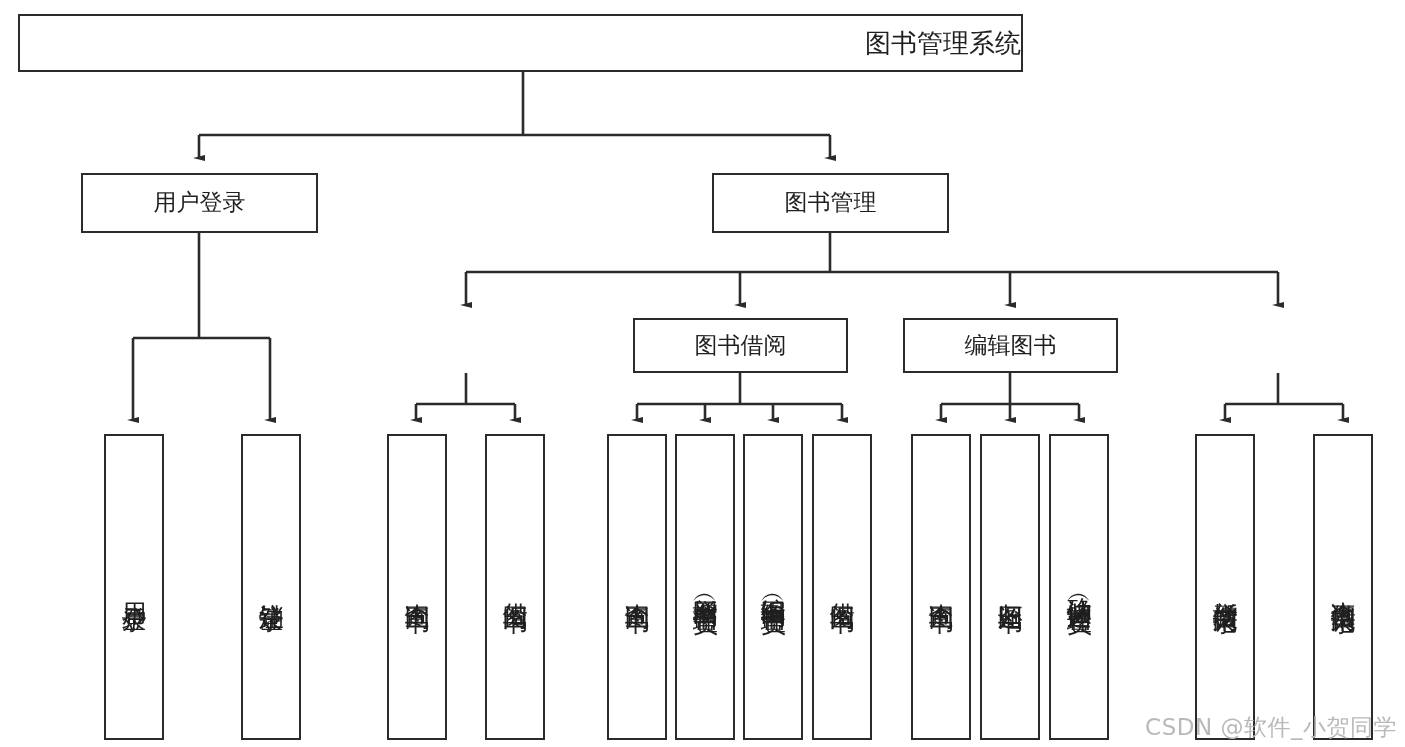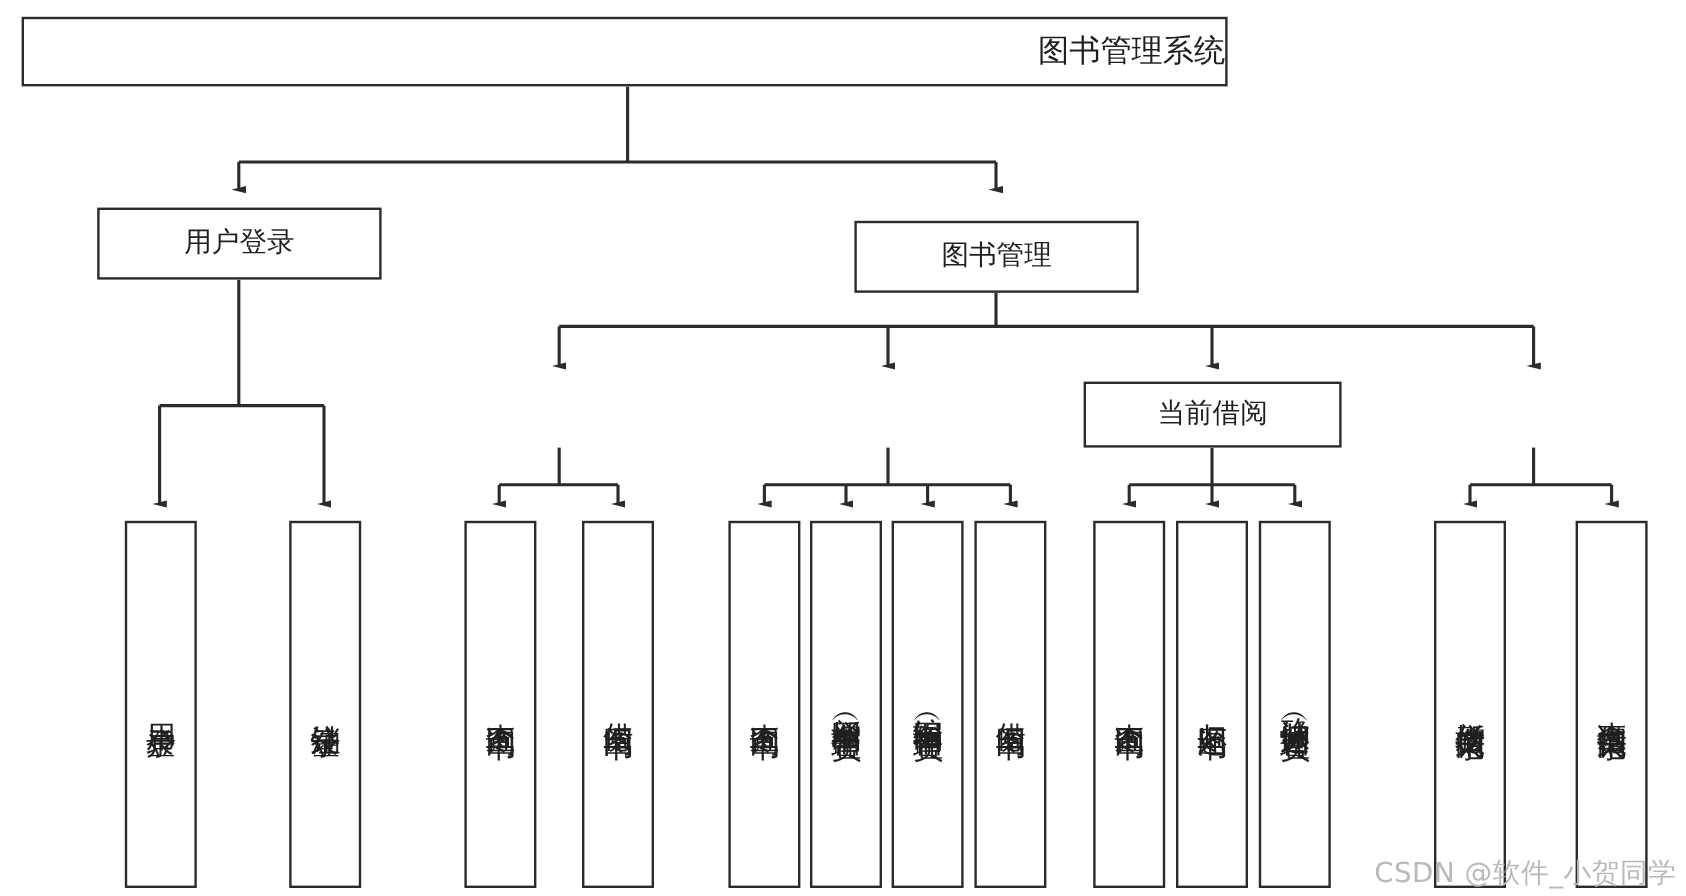--- a/index.html
+++ b/index.html
@@ -124,26 +124,29 @@
     </g>
   </svg>
 
   <div class="node root" style="left:18px; top:14px; width:1005px; height:58px;justify-content:flex-end;">
     <span>图书管理系统</span>
   </div>
 
   <div class="node lvl2" style="left:81px; top:173px; width:237px; height:60px;">
     <span>用户登录</span>
   </div>
-  <div class="node lvl2" style="left:712px; top:184px; width:237px; height:60px;">
+  <div class="node lvl2" style="left:712px; top:173px; width:237px; height:60px;">
     <span>图书管理</span>
   </div>
 
+  <div class="node lvl3" style="left:633px; top:318px; width:215px; height:55px;">
+    <span>图书借阅</span>
+  </div>
   <div class="node lvl3" style="left:903px; top:318px; width:215px; height:55px;">
-    <span>当前借阅</span>
+    <span>编辑图书</span>
   </div>
 
   <div class="node leaf" style="left:104px; top:434px; width:60px; height:306px;">
     <span class="vtext">用户登录</span>
   </div>
   <div class="node leaf" style="left:241px; top:434px; width:60px; height:306px;">
     <span class="vtext">注销登录</span>
   </div>
 
   <div class="node leaf" style="left:387px; top:434px; width:60px; height:306px;">

